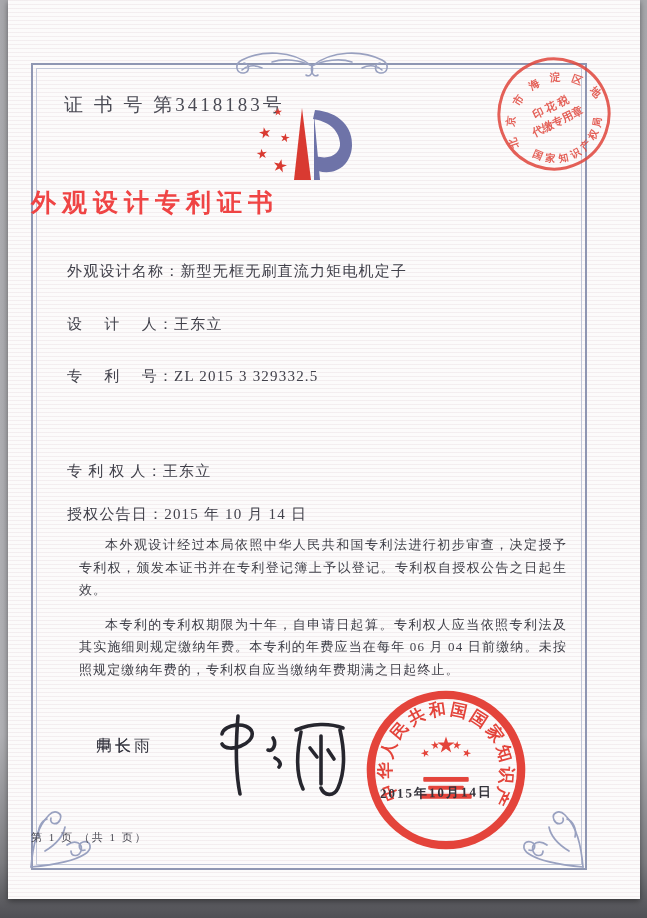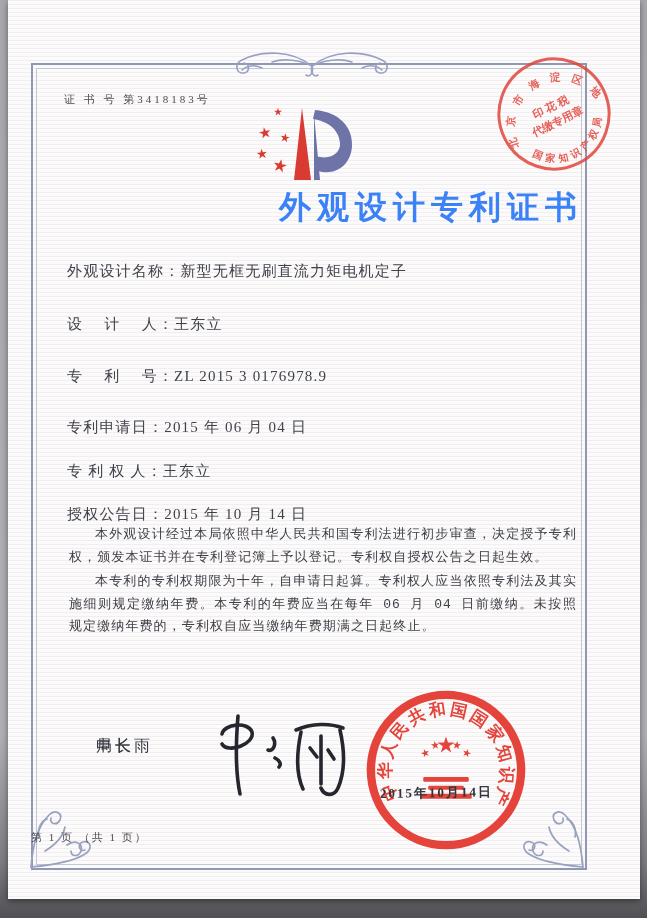--- a/index.html
+++ b/index.html
@@ -18,31 +18,31 @@
   }
   .frame-outer{
     position:absolute;left:31px;top:63px;width:552px;height:803px;
     border:2px solid #8f97b3;z-index:1;
   }
   .frame-inner{
     position:absolute;left:3px;top:3px;right:3px;bottom:3px;
     border:1px solid #c2c7d8;
   }
   .txt{position:absolute;color:#3e3e47;z-index:3;white-space:nowrap;}
-  .cert-no{left:64px;top:92px;font-size:11px;letter-spacing:3px;color:#4a4a54;}
+  .cert-no{left:64px;top:92px;font-size:19px;letter-spacing:3px;color:#4a4a54;}
   .title{
-    left:31px;top:186px;width:552px;text-align:right;
-    font-size:32px;font-weight:bold;letter-spacing:6px;color:#3b82f6;
+    left:31px;top:186px;width:552px;text-align:left;
+    font-size:25px;font-weight:bold;letter-spacing:6px;color:#ef4444;
   }
   .field{position:absolute;left:67px;font-size:15px;letter-spacing:1.2px;color:#41414b;z-index:3;white-space:nowrap;}
   .paras{
     position:absolute;left:67px;top:522px;width:512px;z-index:3;
     font-size:13px;line-height:22.5px;letter-spacing:1.1px;color:#3e3e47;text-align:justify;
   }
-  .paras p{margin:2px;text-indent:2em;font-family:Liberation Mono, monospace;}
+  .paras p{margin:12px;text-indent:2em;}
   .signer{position:absolute;left:84px;font-size:16px;letter-spacing:3px;color:#3a3a44;z-index:3;margin-left:12px;}
   .footer{
     position:absolute;left:31px;top:830px;width:552px;text-align:left;
     font-size:11px;letter-spacing:2px;color:#4a4a54;z-index:3;
   }
   .logo{position:absolute;left:250px;top:104px;z-index:3;}
   .signature{position:absolute;left:178px;top:700px;z-index:4;}
   .seal{position:absolute;left:362px;top:686px;z-index:5;opacity:.92;}
   .seal-date{
     position:absolute;left:380px;top:784px;z-index:6;font-size:13px;font-weight:bold;
@@ -122,24 +122,21 @@
 
   <div class="txt title">外观设计专利证书</div>
 
   <div class="field" style="top:315px">
     <span>设　 计　 人：</span><span>王东立</span>
   </div>
   <div class="field" style="top:262px">
     <span>外观设计名称：</span><span>新型无框无刷直流力矩电机定子</span>
   </div>
   <div class="field" style="top:367px">
-    <span>专　 利　 号：</span><span>ZL 2015 3 0176978.9</span>
-  </div>
-  <div class="field" style="top:418px">
-    <span>专利申请日：</span><span>2015 年 06 月 04 日</span>
+    <span>专　 利　 号：</span><span>ZL 2015 3 329332.5</span>
   </div>
   <div class="field" style="top:462px">
     <span>专 利 权 人：</span><span>王东立</span>
   </div>
   <div class="field" style="top:505px">
     <span>授权公告日：</span><span>2015 年 10 月 14 日</span>
   </div>
 
   <div class="paras">
     <p>本外观设计经过本局依照中华人民共和国专利法进行初步审查，决定授予专利权，颁发本证书并在专利登记簿上予以登记。专利权自授权公告之日起生效。</p>

